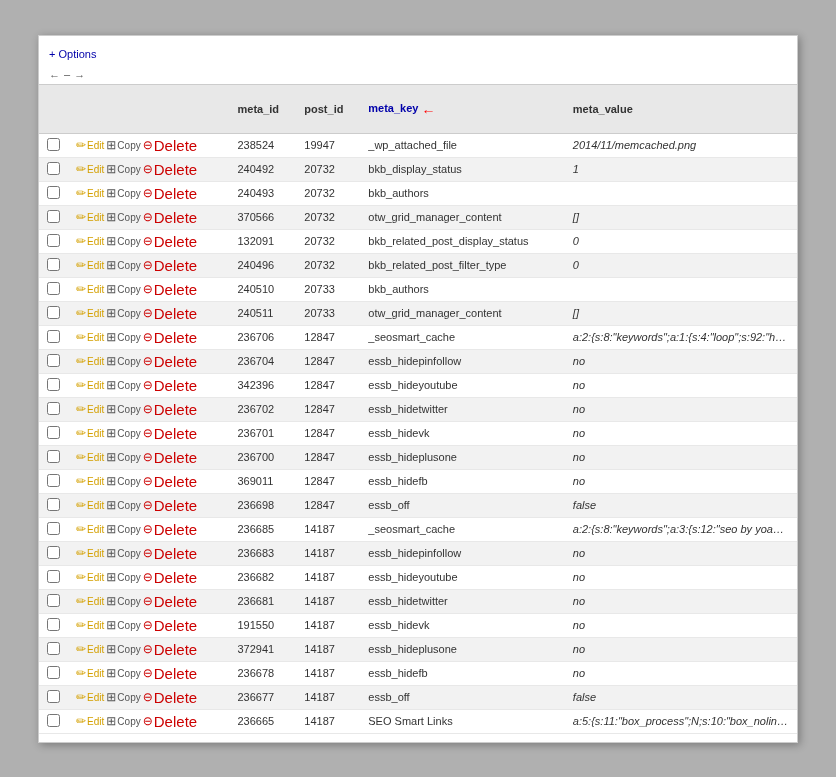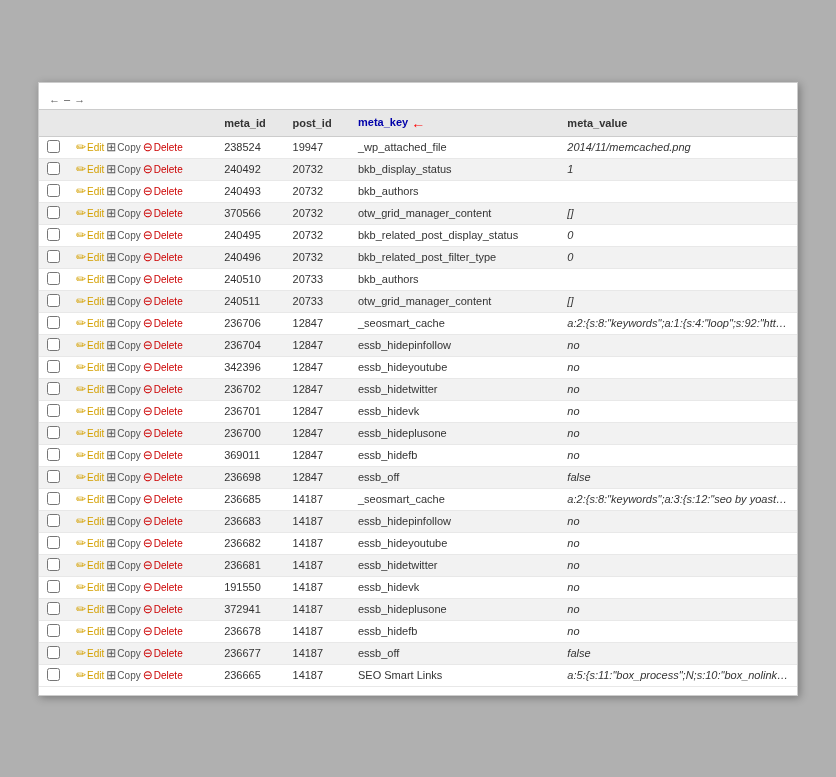--- a/index.html
+++ b/index.html
@@ -42,21 +42,21 @@
       width: 100%;
       border-collapse: collapse;
       font-size: 11px;
     }
     thead tr {
       background: #e8e8e8;
       border-top: 1px solid #ccc;
       border-bottom: 1px solid #ccc;
     }
     thead th {
-      padding: 5px 8px;
+      padding: 16px 8px;
       text-align: left;
       font-weight: bold;
       color: #333;
       white-space: nowrap;
       cursor: pointer;
     }
     thead th.sorted {
       color: #00a;
     }
     tbody tr:nth-child(even) { background: #f2f2f2; }
@@ -66,21 +66,21 @@
       vertical-align: middle;
       border-bottom: 1px solid #e8e8e8;
       white-space: nowrap;
       color: #333;
     }
     td.actions {
       white-space: nowrap;
     }
     .btn-edit   { color: #d4a000; font-size: 10px; text-decoration: none; }
     .btn-copy   { color: #555;    font-size: 10px; text-decoration: none; }
-    .btn-delete { color: #c00;    font-size: 10px; text-decoration: none; }
+    .btn-delete { color: #c00;    font-size: 15px; text-decoration: none; }
     .action-link {
       display: inline-flex;
       align-items: center;
       gap: 1px;
       margin-right: 2px;
       cursor: pointer;
     }
     .action-link .icon { font-size: 12px; }
     .edit-icon   { color: #d4a000; }
     .copy-icon   { color: #555; }
@@ -90,20 +90,23 @@
     .sort-indicator {
       color: red;
       font-size: 14px;
       vertical-align: middle;
     }
   </style>
 </head>
 <body>
 
 <div class="panel">
+  <div class="options-bar">
+    <a>+ Options</a>
+  </div>
   <div class="nav-arrows">
     <span>←</span>
     <span>–</span>
     <span>→</span>
   </div>
   <table>
     <thead>
       <tr>
         <th class="checkbox-cell"></th>
         <th></th>
@@ -189,21 +192,21 @@
           <td class="actions"><span class="action-link">
               <span class="icon edit-icon">✏</span>
               <span class="btn-edit">Edit</span>
             </span><span class="action-link">
               <span class="icon copy-icon">⊞</span>
               <span class="btn-copy">Copy</span>
             </span><span class="action-link">
               <span class="icon delete-icon">⊖</span>
               <span class="btn-delete">Delete</span>
             </span></td>
-          <td>240495</td>
+          <td>132091</td>
           <td>20732</td>
           <td>bkb_related_post_display_status</td>
           <td class="meta-value">0</td>
         </tr>
         <tr style="background: rgb(242, 242, 242);">
           <td class="checkbox-cell"><input type="checkbox" style=""></td>
           <td class="actions"><span class="action-link">
               <span class="icon edit-icon">✏</span>
               <span class="btn-edit">Edit</span>
             </span><span class="action-link">

